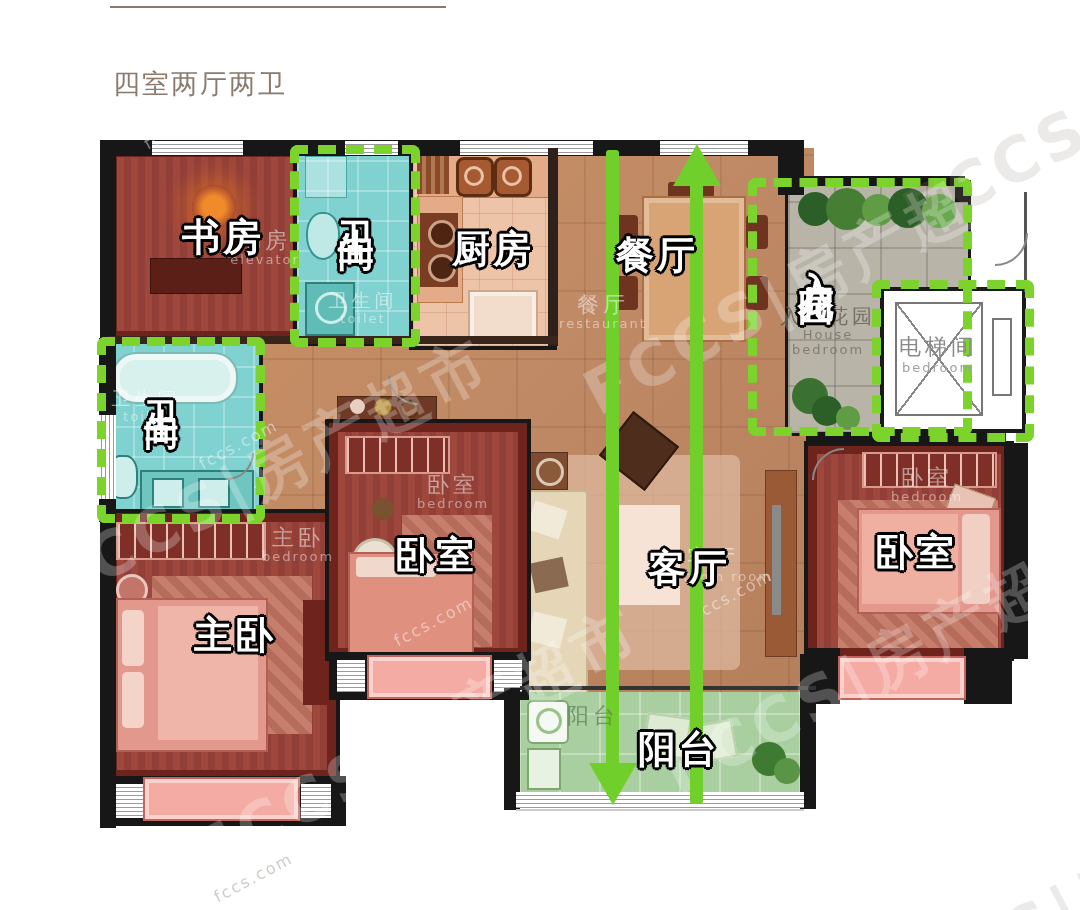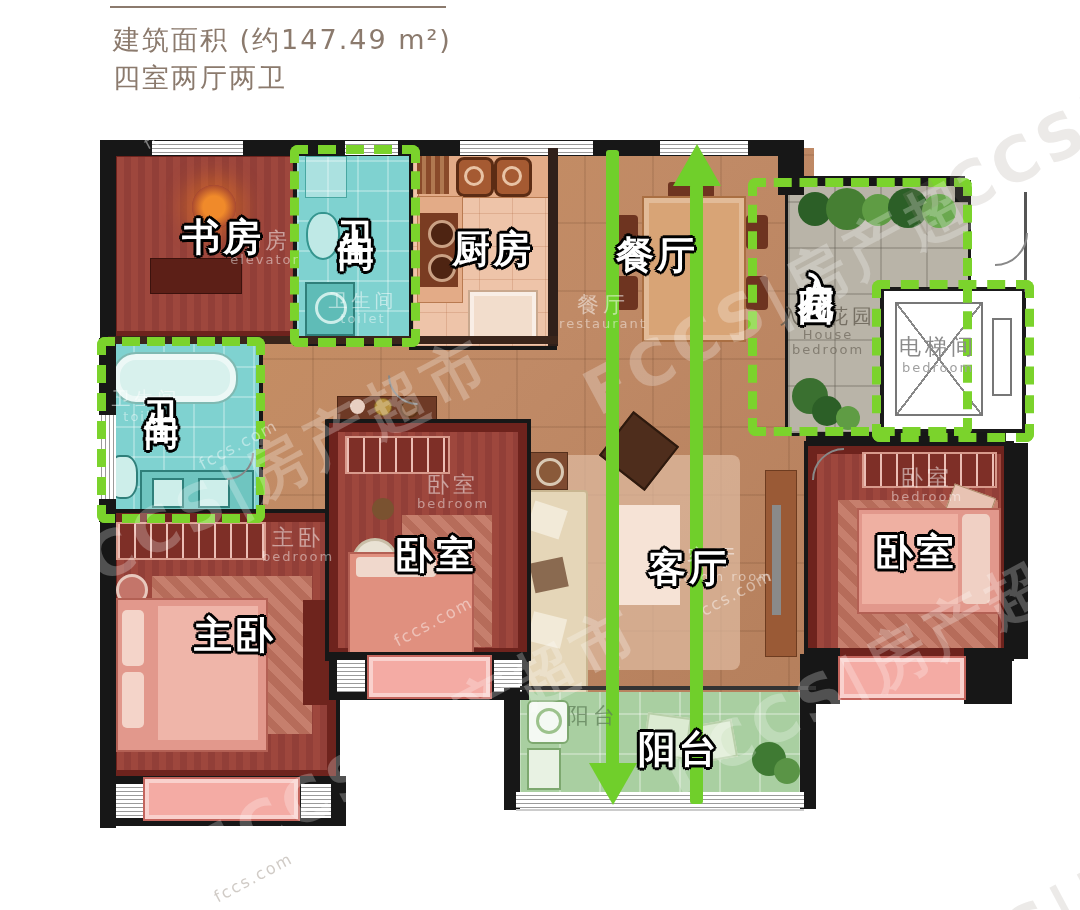--- a/index.html
+++ b/index.html
@@ -69,22 +69,21 @@
     background:linear-gradient(to bottom right,transparent calc(50% - 1px),#888 calc(50% - 1px) calc(50% + 1px),transparent calc(50% + 1px)),
                linear-gradient(to bottom left,transparent calc(50% - 1px),#888 calc(50% - 1px) calc(50% + 1px),transparent calc(50% + 1px));
     box-sizing:border-box;}
 </style>
 </head>
 <body>
 
 <div id="stage">
 
   <div class="abs" style="left:110px;top:6px;width:336px;height:2px;background:#8b7a6d;"></div>
-  <div class="abs hdr" style="left:113px;top:22px;">建筑面积 (约147.49 m²)</div>
-  <div class="abs hdr" style="left:113px;top:60px;">四室两厅两卫</div>
+  <div class="abs hdr" style="left:113px;top:66px;">四室两厅两卫</div>
 
   <div class="abs room-tan" style="left:108px;top:148px;width:706px;height:552px;"></div>
 
   <div class="abs" style="left:337px;top:396px;width:98px;height:22px;background:#6e3a26;border:1px solid #4e2614;"></div>
   <div class="abs circle" style="left:350px;top:399px;width:15px;height:15px;background:#e8cfc2;"></div>
   <div class="abs circle" style="left:374px;top:398px;width:16px;height:16px;background:#b8923f;border:1px solid #7d5e20;"></div>
   <div class="abs circle" style="left:400px;top:399px;width:15px;height:15px;background:#8a5a3a;border:2px solid #5c3418;"></div>
 
   <div class="abs" style="left:668px;top:182px;width:46px;height:16px;background:#6e3420;border-radius:3px;"></div>
   <div class="abs" style="left:642px;top:196px;width:100px;height:142px;background:#d8a476;border:2px solid #aa6f42;box-shadow:inset 0 0 0 5px rgba(255,255,255,.25);"></div>

